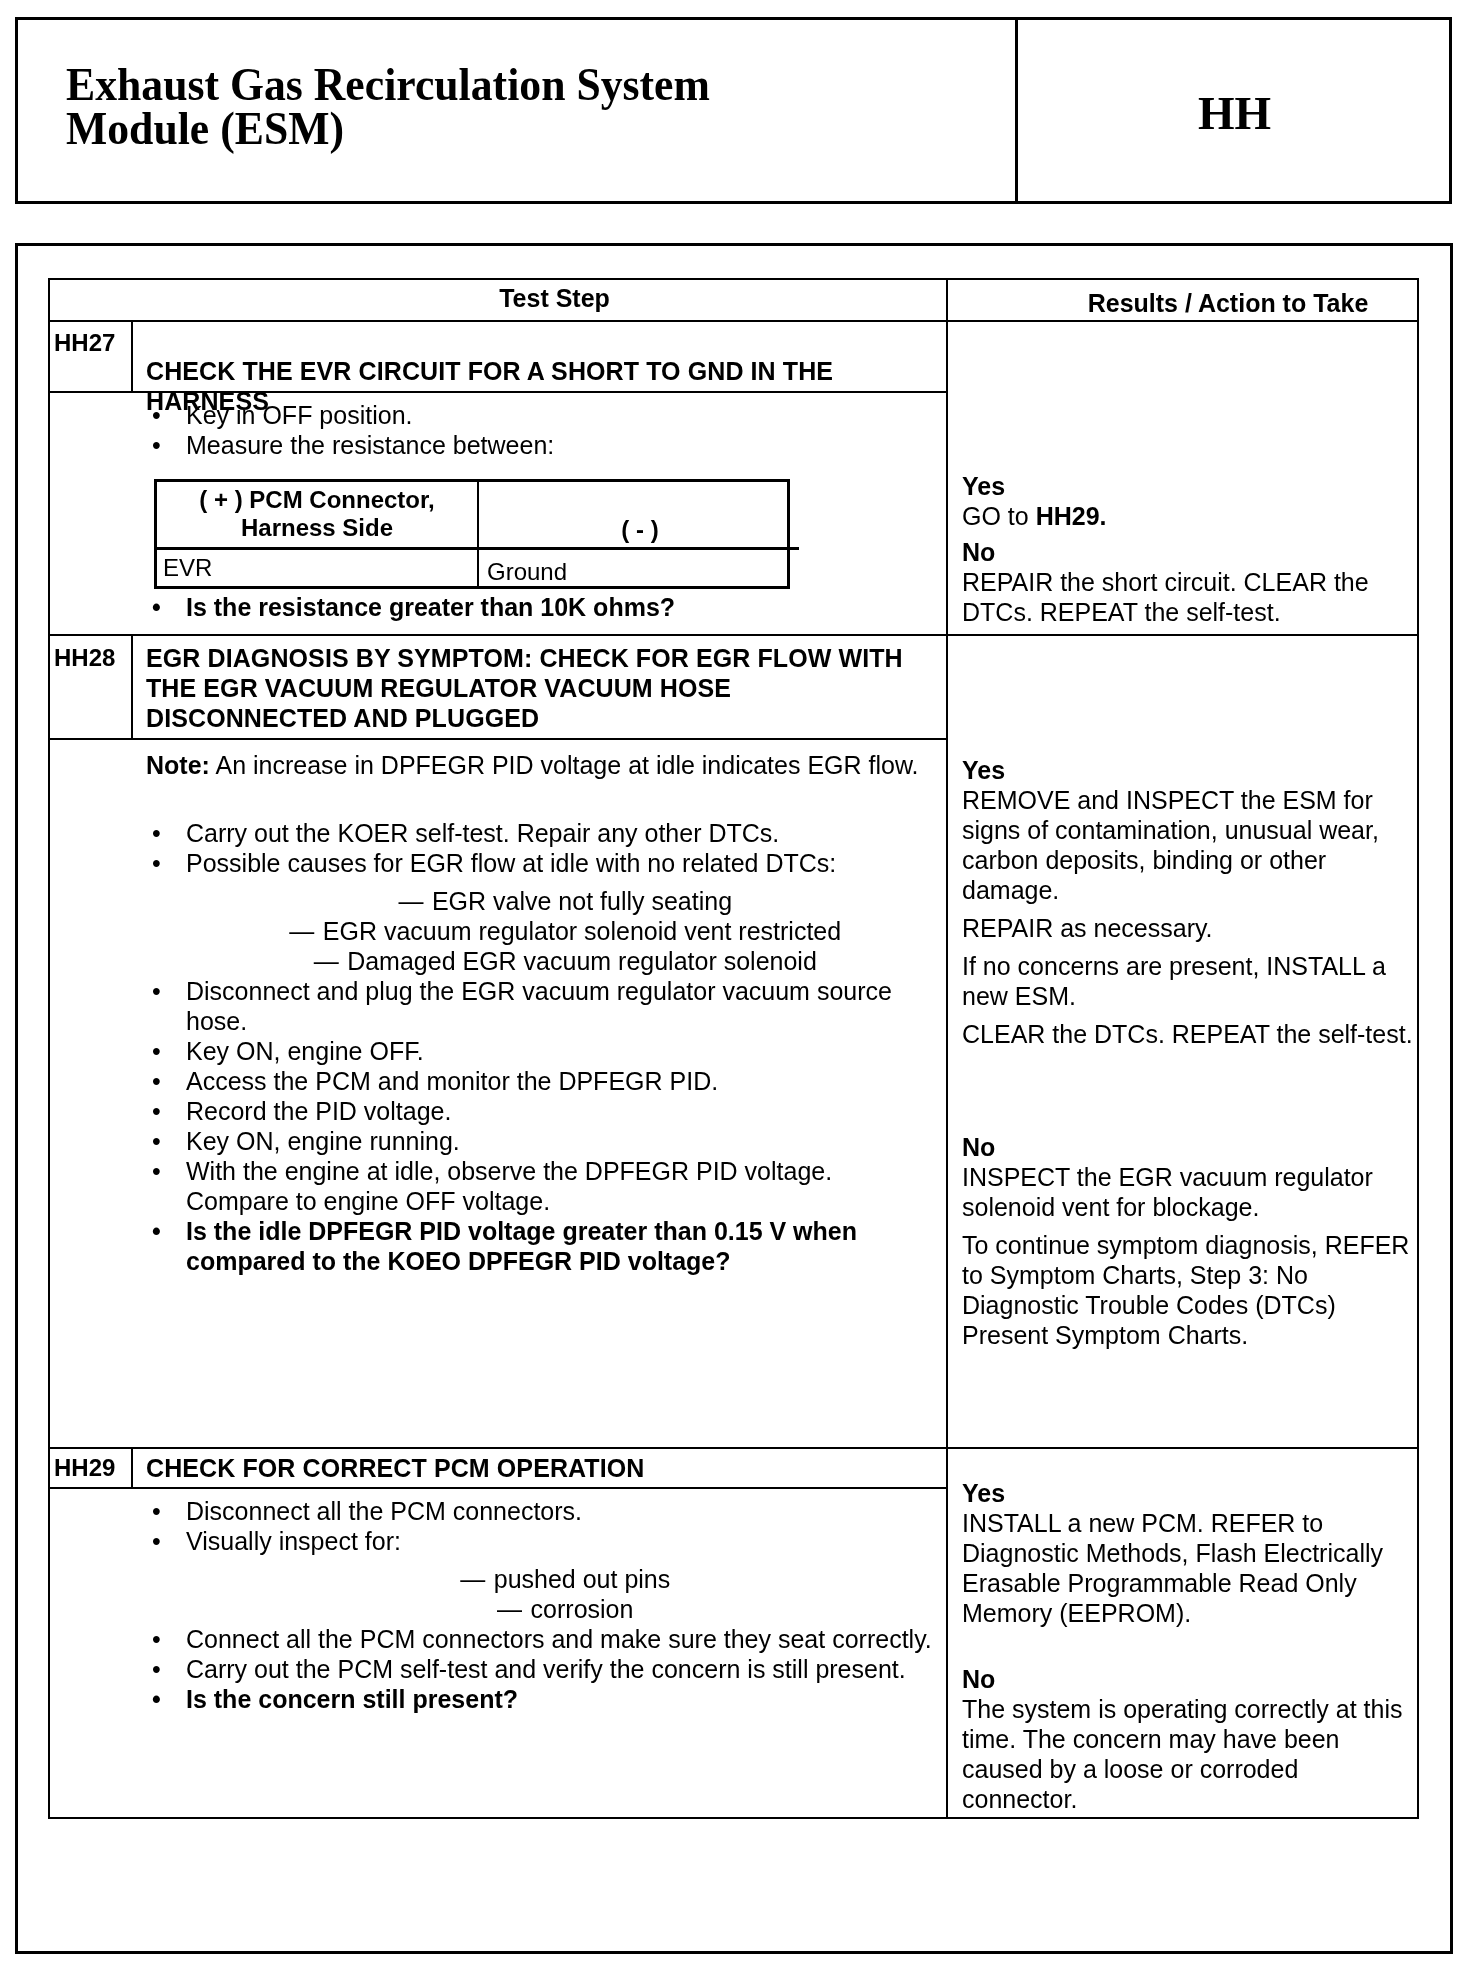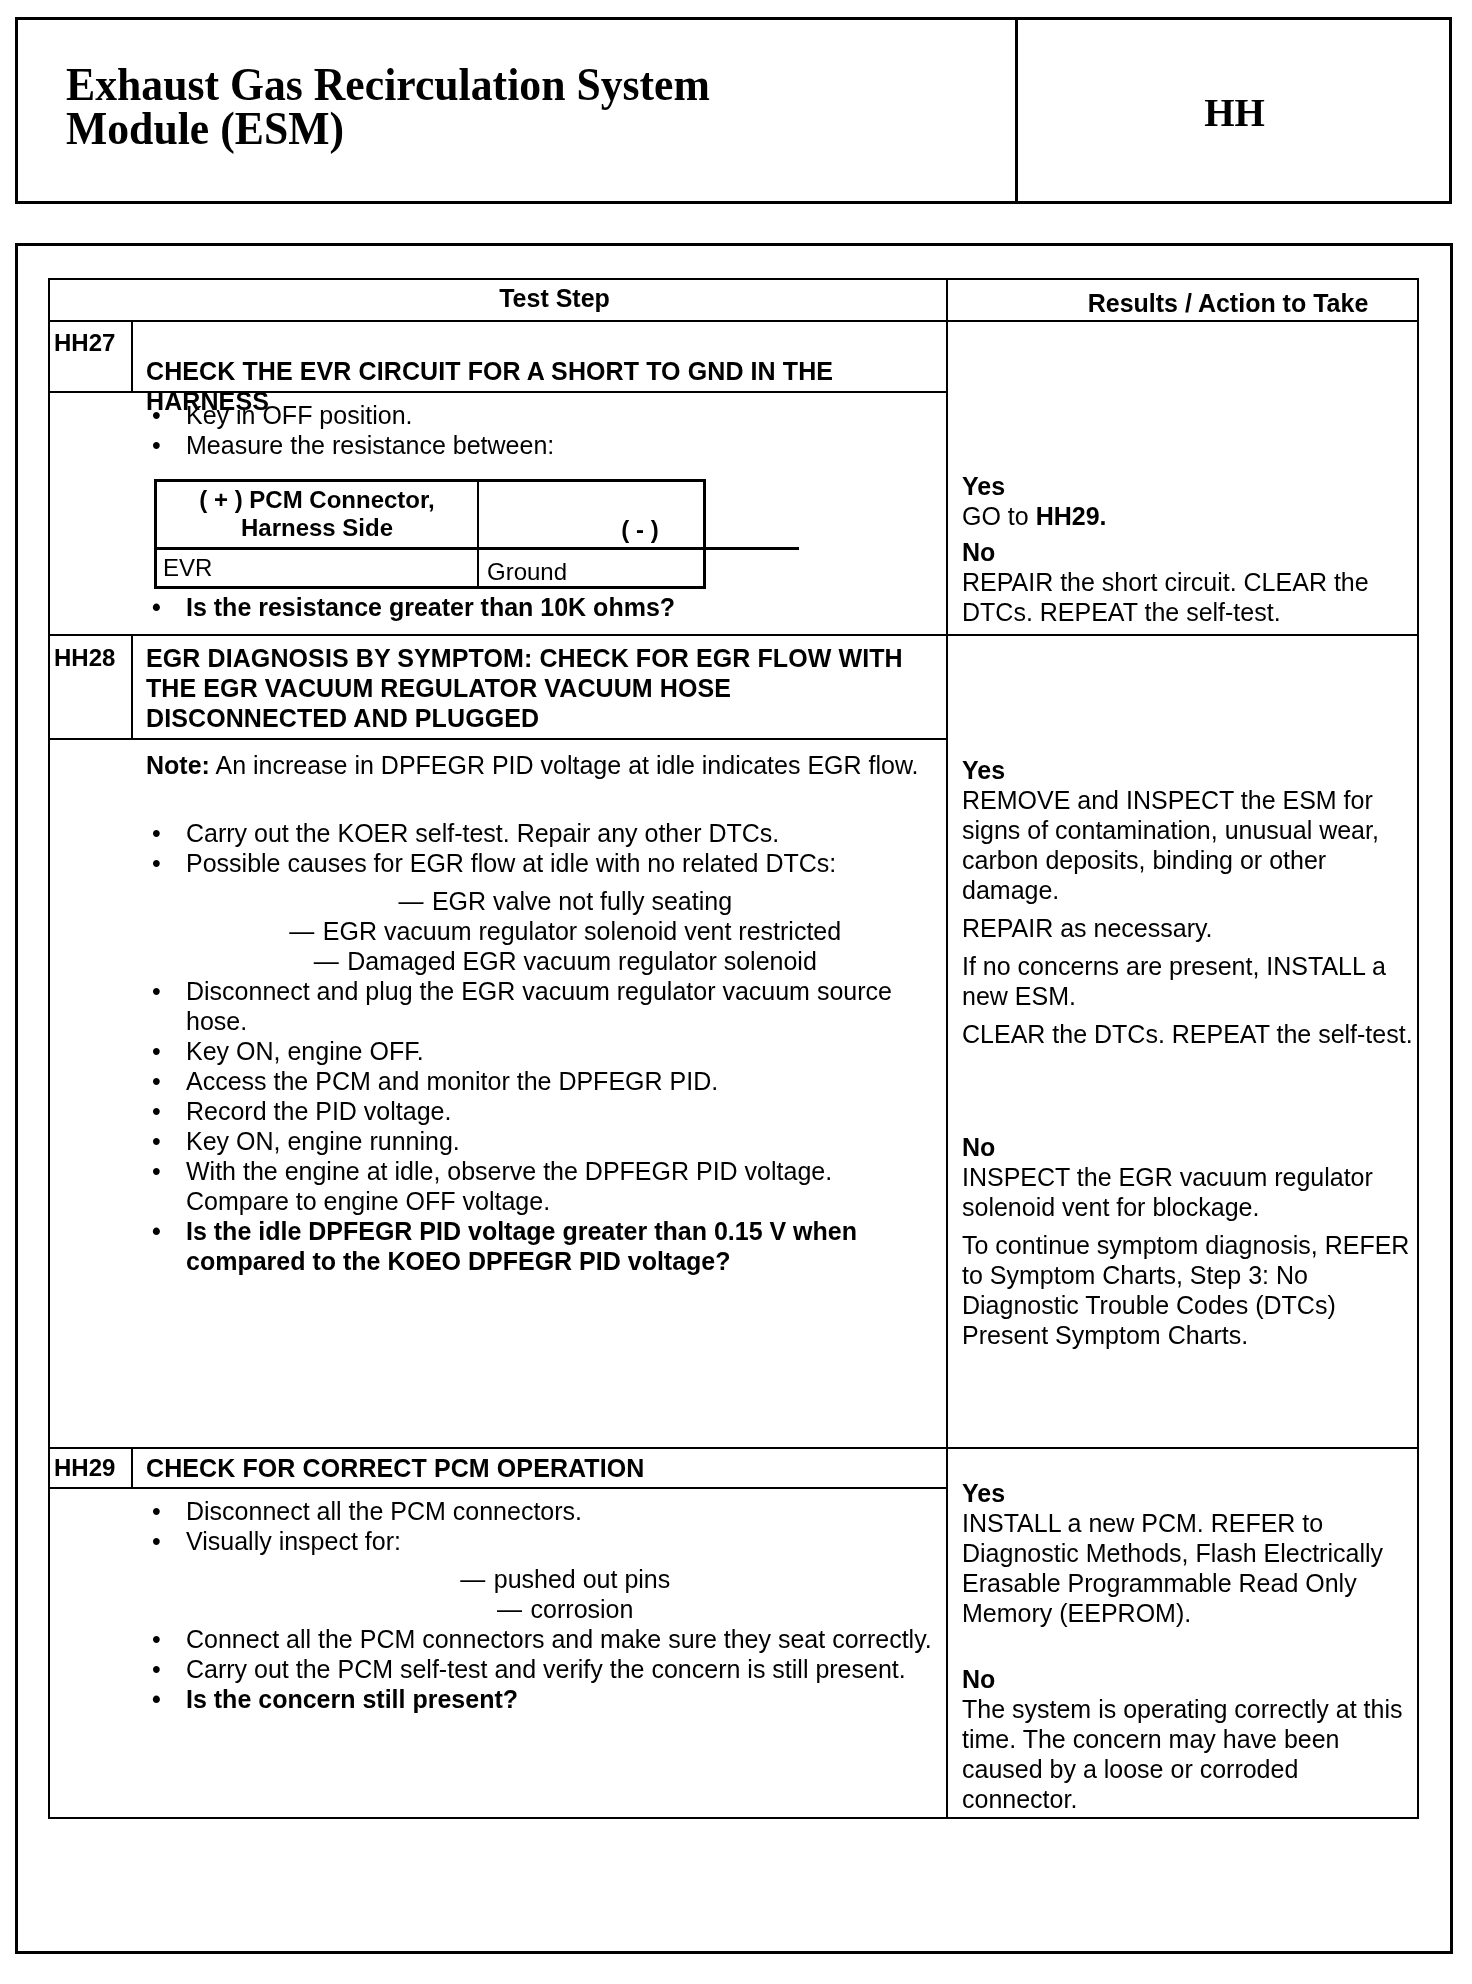--- a/index.html
+++ b/index.html
@@ -6,21 +6,21 @@
   body { width: 1472px; height: 1984px; position: relative; overflow: hidden; color: #000; font-family: "Liberation Sans", sans-serif; }
   .abs { position: absolute; }
   .box { position: absolute; border: 3px solid #000; box-sizing: border-box; }
   .vline { position: absolute; background: #000; width: 2px; }
   .hline { position: absolute; background: #000; height: 2px; }
 
   
   #hdr-box { left: 15px; top: 17px; width: 1437px; height: 187px; }
   #hdr-div { left: 1015px; top: 17px; height: 187px; width: 3px; }
   #hdr-title { left: 66px; top: 62px; width: 930px; font-family: "Liberation Serif", serif; font-weight: bold; font-size: 47px; line-height: 44px; transform: scaleX(0.93); transform-origin: left top; }
-  #hdr-code { left: 1018px; top: 88px; width: 433px; text-align: center; font-family: "Liberation Serif", serif; font-weight: bold; font-size: 39px; line-height: 50px; }
+  #hdr-code { left: 1018px; top: 88px; width: 433px; text-align: center; font-family: "Liberation Serif", serif; font-weight: bold; font-size: 47px; line-height: 50px; }
 
   
   #frame { left: 15px; top: 243px; width: 1438px; height: 1711px; }
 
   
   #tbl { left: 48px; top: 278px; width: 1371px; height: 1541px; border-width: 2px; }
   .cell-text { position: absolute; font-size: 25px; line-height: 30px; }
   .b { font-weight: bold; }
   .th { position: absolute; font-weight: bold; font-size: 25px; text-align: center; line-height: 30px; }
   .step-id { position: absolute; font-weight: bold; font-size: 24px; line-height: 30px; left: 54px; width: 76px; text-align: left; }
@@ -31,21 +31,21 @@
   ul.steps li .bullet { position: absolute; left: 6px; top: 0; }
   ul.dash { list-style: none; margin: 8px 0 0 0; padding: 0 0 0 40px; }
   ul.dash li { padding-left: 0; text-align: center; }
   ul.dash li .dash-mark { display: inline-block; width: 42px; }
 
   .res { position: absolute; left: 962px; width: 456px; font-size: 25px; line-height: 30px; }
   .res p { margin: 0 0 8px 0; }
   .res .lbl { font-weight: bold; display: block; }
 
   
-  #mtab { position: absolute; left: 154px; top: 479px; width: 552px; height: 110px; border: 3px solid #000; box-sizing: border-box; padding-left: 38px; }
+  #mtab { position: absolute; left: 154px; top: 479px; width: 636px; height: 110px; border: 3px solid #000; box-sizing: border-box; padding-left: 38px; }
   #mtab .mv { position: absolute; left: 320px; top: 0; width: 2px; height: 104px; background: #000; }
   #mtab .mh { position: absolute; left: 0; top: 65px; width: 642px; height: 3px; background: #000; }
   #mtab .mcell { position: absolute; font-size: 24px; line-height: 28px; }
 </style>
 </head>
 <body>
 
 <div class="box" id="hdr-box"></div>
 <div class="vline" id="hdr-div"></div>
 <div class="abs" id="hdr-title">

